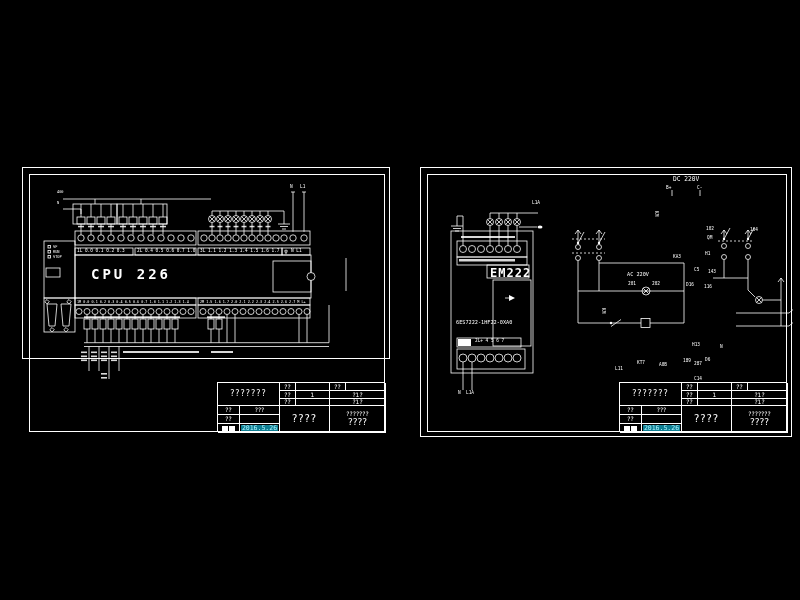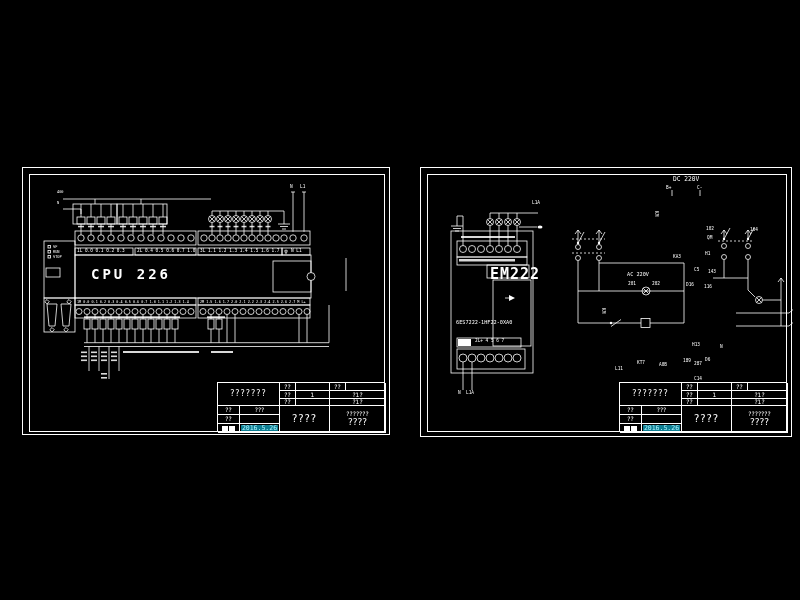--- a/index.html
+++ b/index.html
@@ -10,34 +10,34 @@
   svg.lay{position:absolute;left:0;top:0}
   .s{position:absolute;color:#fff;white-space:nowrap;line-height:1;transform-origin:0 0;
      font-family:"DejaVu Sans Mono",monospace}
   .t3{font-size:8px;transform:scale(.45)}
   .t3b{font-size:8px;transform:scale(.43)}
   .t4{font-size:8px;transform:scale(.55)}
   .t5{font-size:8px;transform:scale(.65)}
   .t6{font-size:8px;transform:scale(.78)}
   .vert{writing-mode:vertical-rl;font-size:8px;transform:scale(.55)}
   .cpu-label{font-size:14px;font-weight:bold;letter-spacing:3px}
-  .em-label{font-size:15px;font-weight:bold;letter-spacing:1px}
+  .em-label{font-size:12px;font-weight:bold;letter-spacing:1px}
   .tb{position:absolute;width:168px;height:50px;border:1px solid #fff;box-sizing:border-box;background:#000}
   .tb .c{position:absolute;box-sizing:border-box;border-right:1px solid #fff;border-bottom:1px solid #fff;
          color:#fff;display:flex;align-items:center;justify-content:center;
          font-family:"DejaVu Sans",sans-serif;font-size:6px;overflow:hidden;line-height:1}
   .tb .col{flex-direction:column;gap:1px}
   .blk{display:inline-block;width:6px;height:5px;background:#fff;margin:0 1px 0 0}
   .date-sel{background:#0f7f93;color:#a9f3ff;font-size:6.5px;padding:0 1px;
             font-family:"DejaVu Sans Mono",monospace}
 </style>
 </head>
 <body>
 
-<section class="sheet" style="left:22px;top:167px;width:368px;height:268px">
+<section class="sheet" style="left:22px;top:167px;width:368px;height:192px">
   <div class="frame" style="left:6px;top:6px;width:356px;height:258px"></div>
 
   <svg class="lay" width="368" height="270" viewBox="0 0 368 270">
     <g stroke="#fff" stroke-width=".8" fill="none">
 
       <path d="M40,31H188 M40,41H58 M72,31V36 M118,31V36 M58,41V46"></path>
 
       <rect x="50" y="36" width="44" height="20"></rect>
       <rect x="94" y="36" width="50" height="20"></rect>
 

